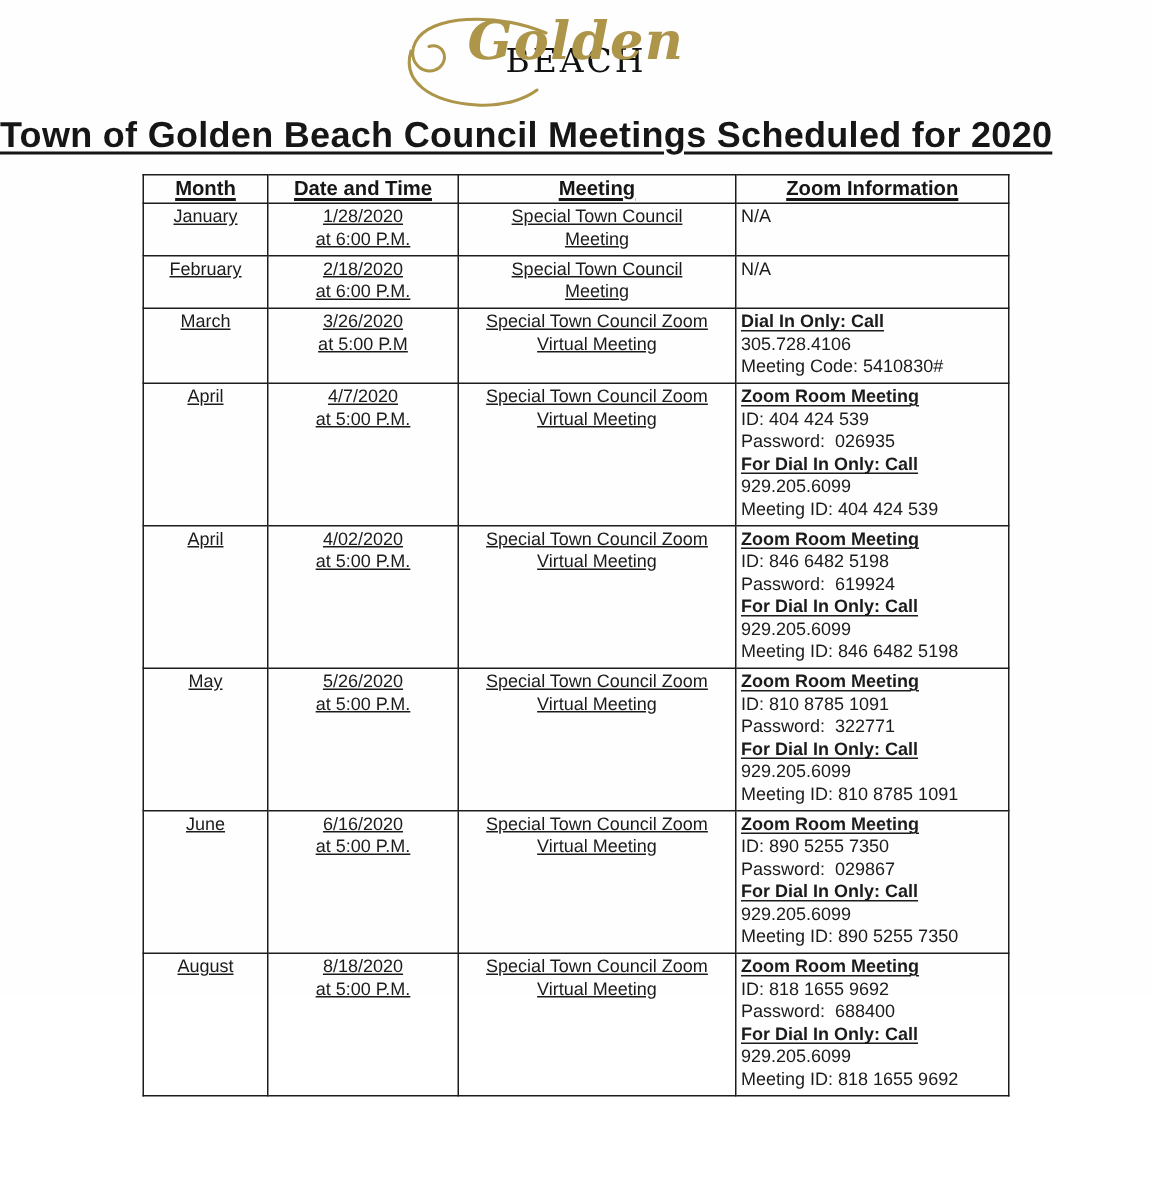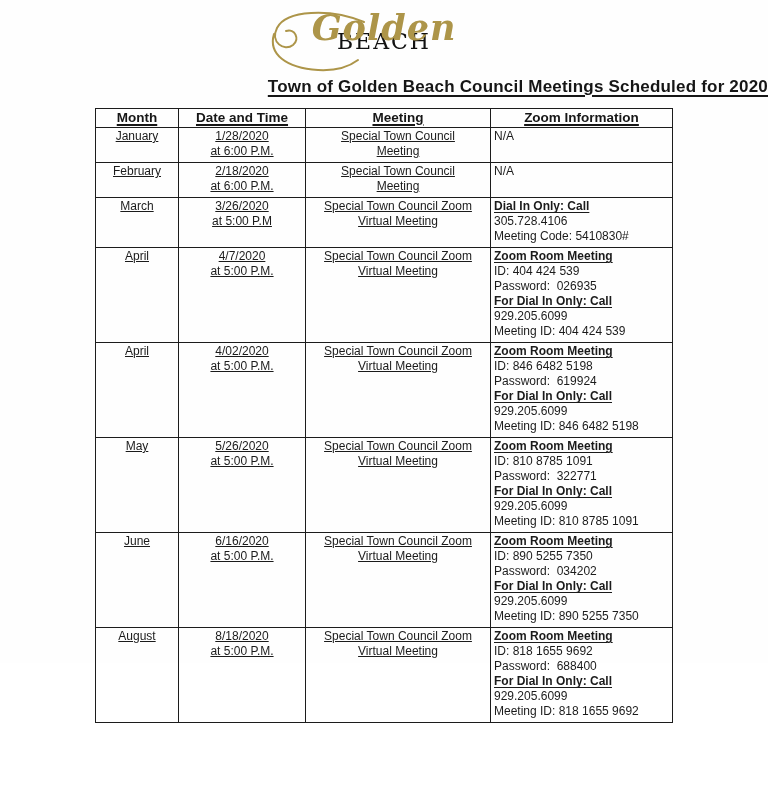--- a/index.html
+++ b/index.html
@@ -56,22 +56,22 @@
     letter-spacing: 2px;
     color: #111111;
     margin-top: -14px;
     position: relative;
     z-index: 1;
   }
 
   
   .title {
     margin: 24px 0 0 0;
-    text-align: right;
-    font-size: 17px;
+    text-align: left;
+    font-size: 24px;
     font-weight: bold;
     letter-spacing: 0.2px;
     text-decoration: underline;
     text-decoration-thickness: 1.5px;
     text-underline-offset: 3px;
     color: #161616;
   }
 
   
   table.meetings {
@@ -256,21 +256,21 @@
             <div class="cell-line">6/16/2020</div>
             <div class="cell-line">at 5:00 P.M.</div>
           </td>
       <td class="c-meeting">
             <div class="cell-line">Special Town Council Zoom</div>
             <div class="cell-line">Virtual Meeting</div>
           </td>
       <td class="c-zoom">
             <div class="zi-line zi-heading">Zoom Room Meeting</div>
             <div class="zi-line">ID: 890 5255 7350</div>
-            <div class="zi-line">Password:  034202</div>
+            <div class="zi-line">Password:  029867</div>
             <div class="zi-line zi-heading">For Dial In Only: Call</div>
             <div class="zi-line">929.205.6099</div>
             <div class="zi-line">Meeting ID: 890 5255 7350</div>
           </td>
     </tr>
         <tr>
       <td class="c-month">August</td>
       <td class="c-date">
             <div class="cell-line">8/18/2020</div>
             <div class="cell-line">at 5:00 P.M.</div>

